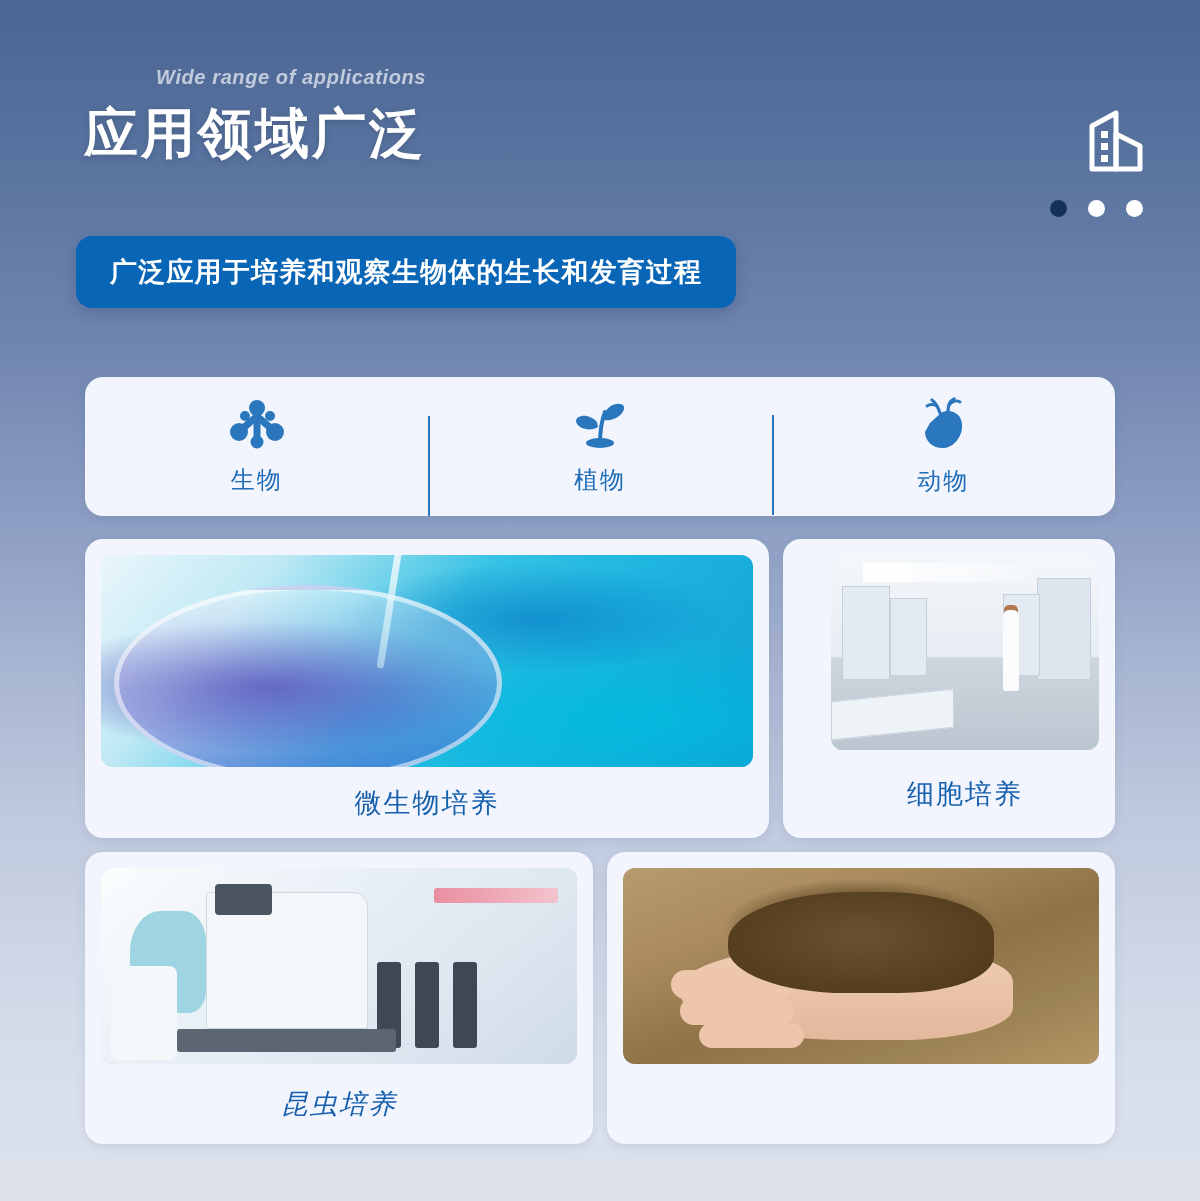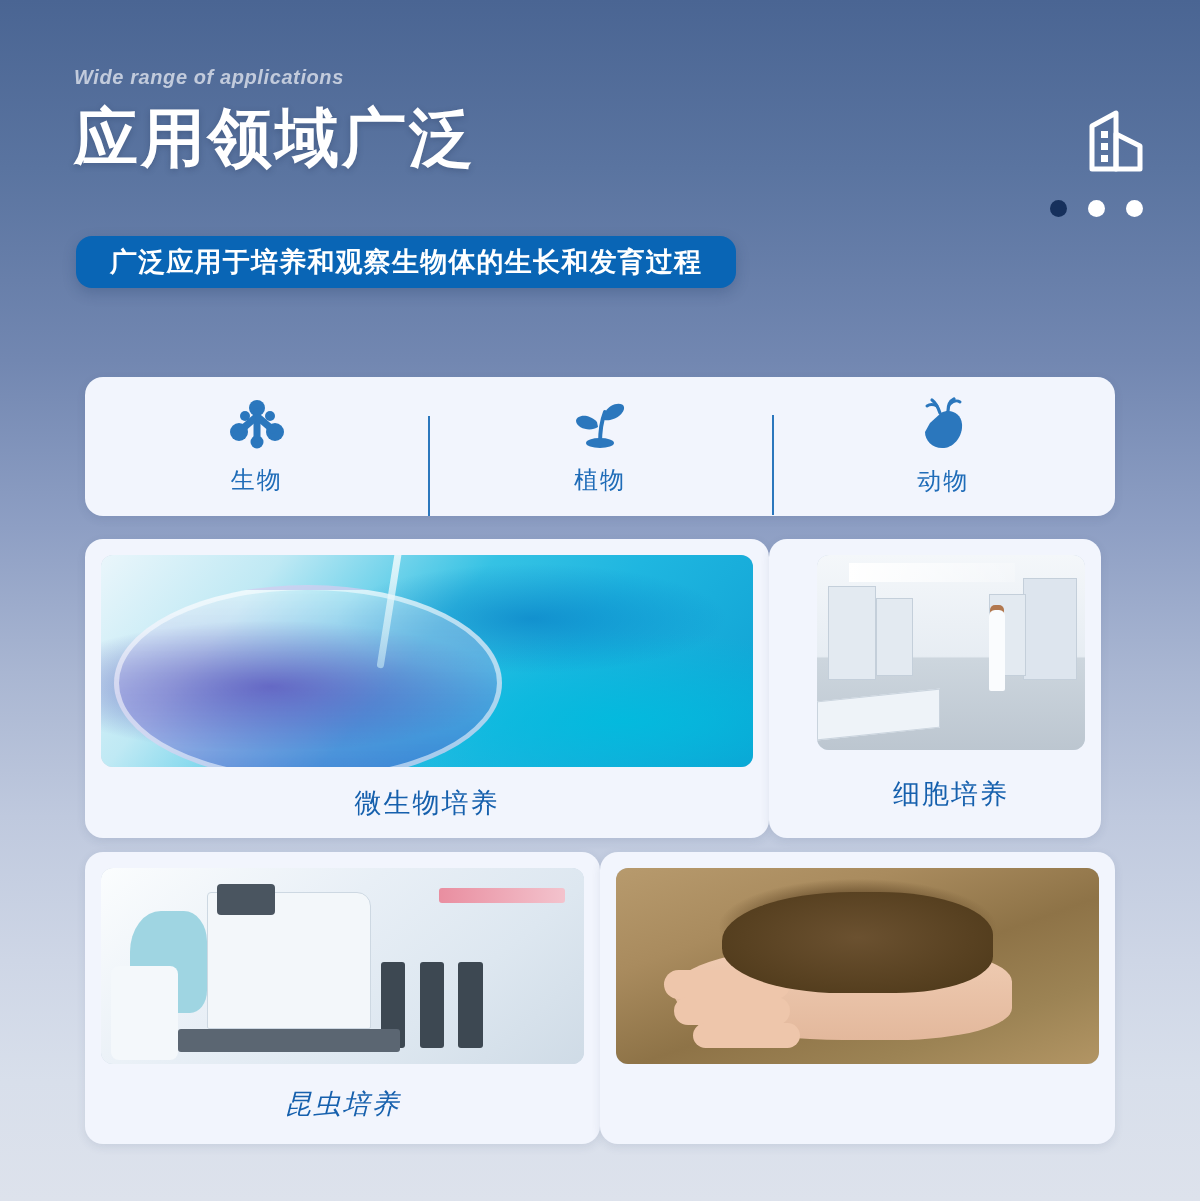--- a/index.html
+++ b/index.html
@@ -15,43 +15,43 @@
         #a9b6d2 56%,
         #bfc9de 68%,
         #ced6e6 80%,
         #d8dfeb 90%,
         #dde2ec 100%);
     overflow:hidden;
     position:relative;
   }
 
   
-  .header{ position:absolute; left:74px; top:66px; }
+  .header{ position:absolute; left:84px; top:66px;text-align:right; }
   .eyebrow{
     font-style:italic; font-weight:700; font-size:20px;
     letter-spacing:.6px; color:#c2cbdc;
   }
   .title{
     margin-top:16px;
-    font-size:64px; font-weight:700; letter-spacing:3px;
+    font-size:54px; font-weight:700; letter-spacing:3px;
     color:#ffffff; line-height:1.05;
     text-shadow:0 2px 6px rgba(30,45,80,.28);
   }
 
   
   .corner{ position:absolute; right:52px; top:108px; width:120px; }
   .bld-wrap{ display:flex; justify-content:flex-end; }
   .dots{ display:flex; gap:21px; justify-content:flex-end; margin-top:22px; padding-right:5px; }
   .dot{ width:17px; height:17px; border-radius:50%; background:#ffffff; }
   .dot.active{ background:#16305c; }
 
   
   .banner{
     position:absolute; left:76px; top:236px;
-    height:52px; padding:0 34px;
+    height:72px; padding:0 34px;
     display:flex; align-items:center;
     background:#0965b5;
     border-radius:16px;
     box-shadow:0 5px 14px rgba(20,45,90,.22);
   }
   .banner span{
     color:#fff; font-size:27px; font-weight:700; letter-spacing:1.2px;
     white-space:nowrap;
   }
 
@@ -75,21 +75,21 @@
   }
   .cat-label{ font-size:24px; color:#1f6cb8; letter-spacing:2px; font-weight:500; }
   .cat svg{ display:block; }
 
   
   .grid{
     position:absolute; left:85px; top:539px;
     width:1030px;
     display:flex; flex-direction:column; gap:14px;
   }
-  .row{ display:flex; }
+  .row{ display:flex; gap:14px; }
   .card{
     background:#f2f5fd;
     border-radius:18px;
     padding:16px 16px 0 16px;
     display:flex; flex-direction:column;
     box-shadow:0 3px 10px rgba(40,60,100,.10);
   }
   .row1 .card.wide{ flex:0 0 684px; height:299px; }
   .row1 .card.narrow{ flex:0 0 332px; height:299px;padding-left:48px; }
   .row2 .card{ flex:1 1 0; height:292px; }

